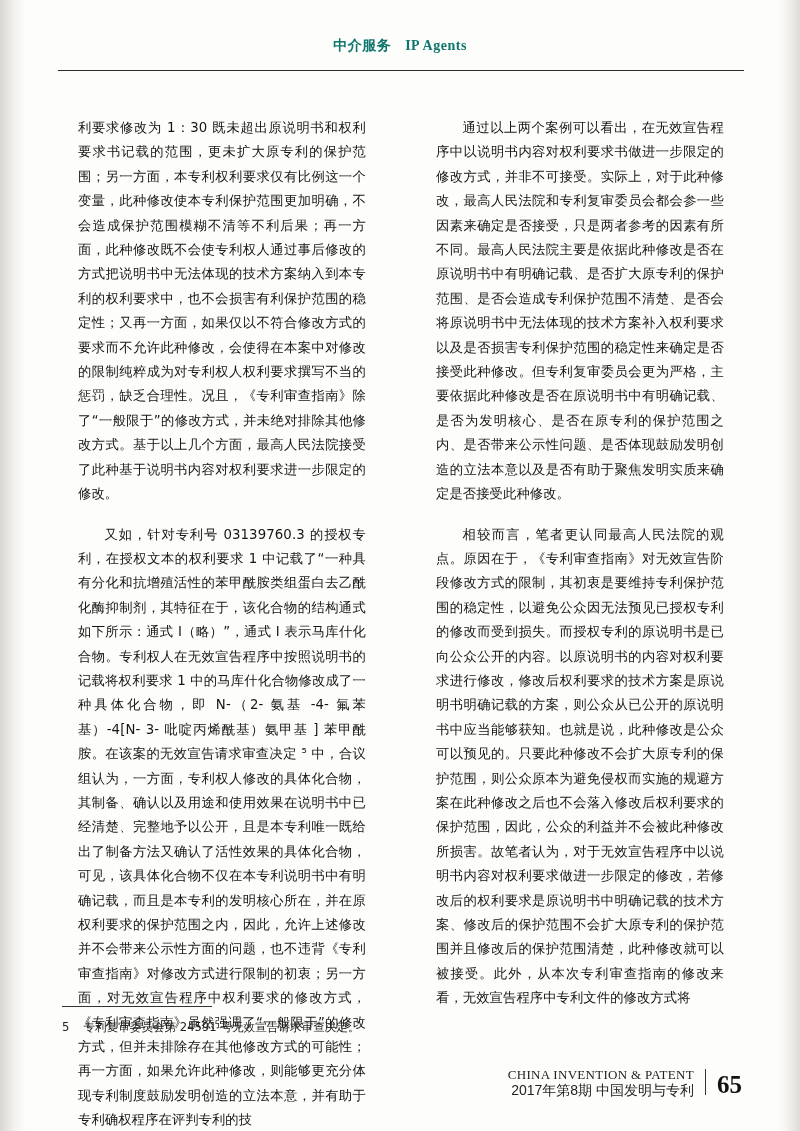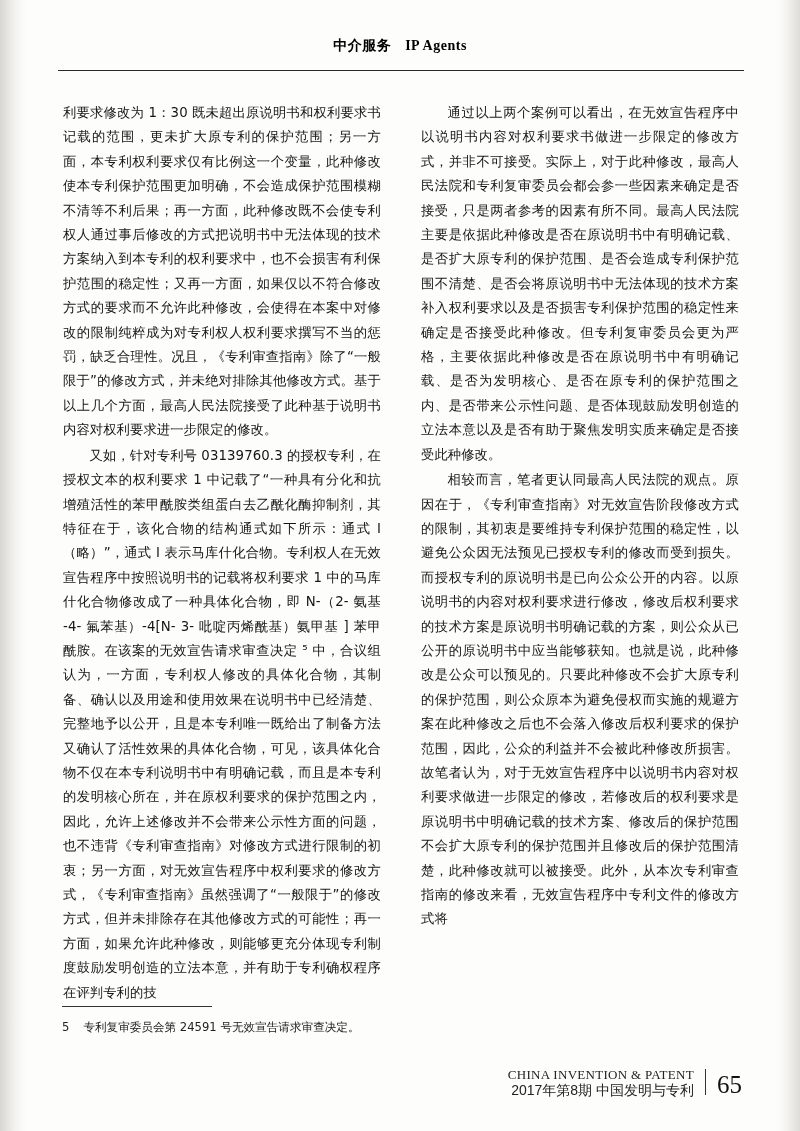--- a/index.html
+++ b/index.html
@@ -44,21 +44,21 @@
     position: absolute;
     left: 60px;
     top: 36px;
     width: 680px;
     text-align: center;
   }
   .header-inner {
     display: inline-block;
     font-size: 14.5px;
     letter-spacing: 0.5px;
-    color: #000000;
+    color: #0f766e;
   }
   .header-cn {
     font-family: "DejaVu Sans", "Liberation Sans", sans-serif;
     font-weight: bold;
     font-size: 14px;
   }
   .header-en {
     font-family: "Liberation Serif", serif;
     font-weight: bold;
     font-style: normal;
@@ -80,21 +80,21 @@
     top: 100px;
     width: 678px;
     height: 860px;
     display: flex;
     gap: 38px;
   }
   .col {
     width: 320px;
   }
   .col p {
-    margin: 1px;
+    margin: 16px;
     font-size: 13.3px;
     line-height: 24.4px;
     text-align: justify;
     text-justify: inter-character;
     font-family: "DejaVu Sans", "Liberation Sans", sans-serif;
     color: #151515;
     letter-spacing: 0.1px;
   }
   .col p.indent {
     text-indent: 2em;
@@ -147,21 +147,21 @@
     margin-top: 2px;
   }
   .footer-divider {
     width: 1px;
     height: 26px;
     background: #333;
     margin: 0 2px 2px 2px;
   }
   .page-number {
     font-family: "Liberation Serif", serif;
-    font-weight: normal;
+    font-weight: bold;
     font-size: 25px;
     line-height: 25px;
     color: #111;
   }
 </style>
 </head>
 <body>
 
 <div class="page">
 

